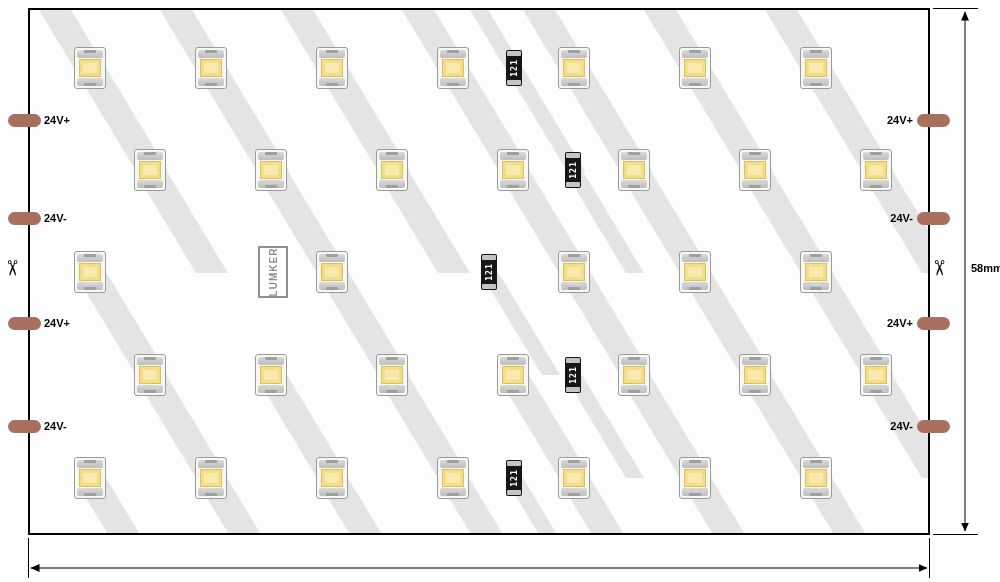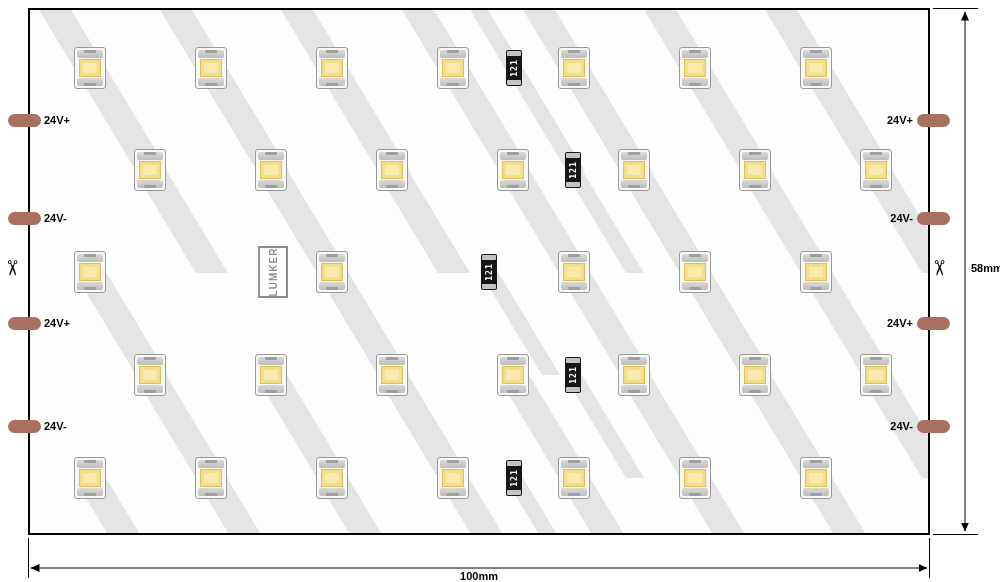--- a/index.html
+++ b/index.html
@@ -325,21 +325,20 @@
       </marker>
     </defs>
     <line x1="28.5" y1="538" x2="28.5" y2="578"></line>
     <line x1="929.5" y1="538" x2="929.5" y2="578"></line>
     <line x1="933" y1="8.5" x2="978" y2="8.5"></line>
     <line x1="933" y1="534.5" x2="978" y2="534.5"></line>
     <line x1="31" y1="568" x2="927" y2="568" marker-start="url(#arw)" marker-end="url(#arw)"></line>
     <line x1="965" y1="12" x2="965" y2="531" marker-start="url(#arw)" marker-end="url(#arw)"></line>
   </svg>
 
-  <div class="dimw">100mm</div>
   <div class="dimh">58mm</div>
 
 <div class="pad" style="left: 8px; top: 113.5px;"></div>
     <div class="plab pl" style="top: 112px;">24V+</div>
     <div class="pad" style="left: 8px; top: 211.5px;"></div>
     <div class="plab pl" style="top: 210px;">24V-</div>
     <div class="pad" style="left: 8px; top: 316.5px;"></div>
     <div class="plab pl" style="top: 315px;">24V+</div>
     <div class="pad" style="left: 8px; top: 419.5px;"></div>
     <div class="plab pl" style="top: 418px;">24V-</div>

